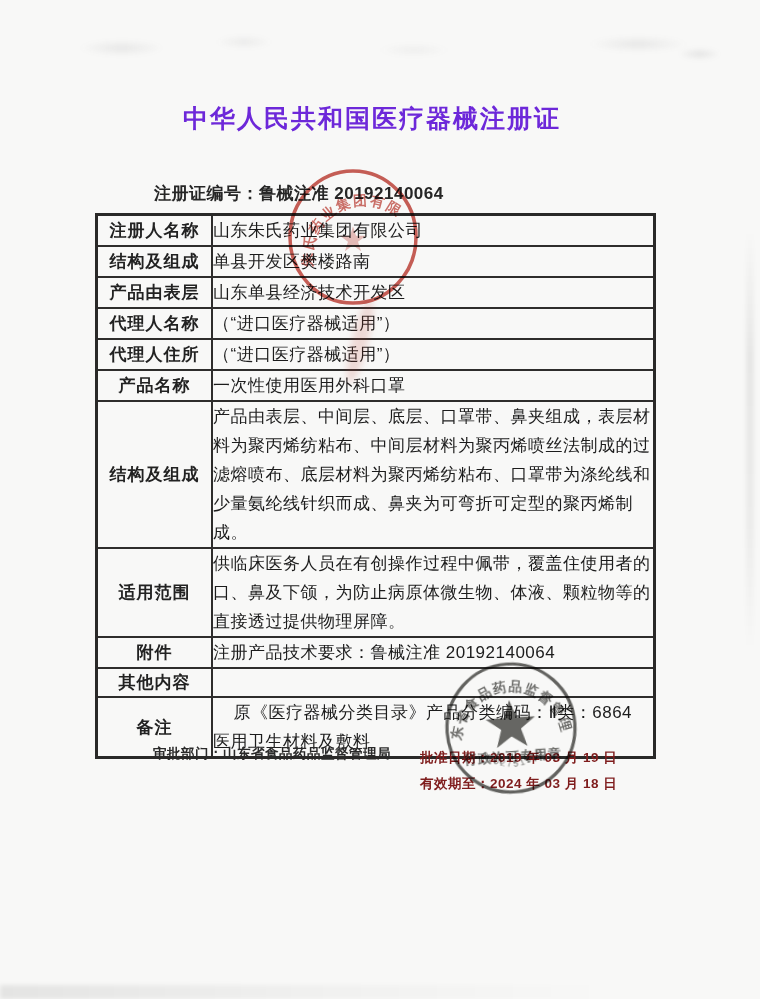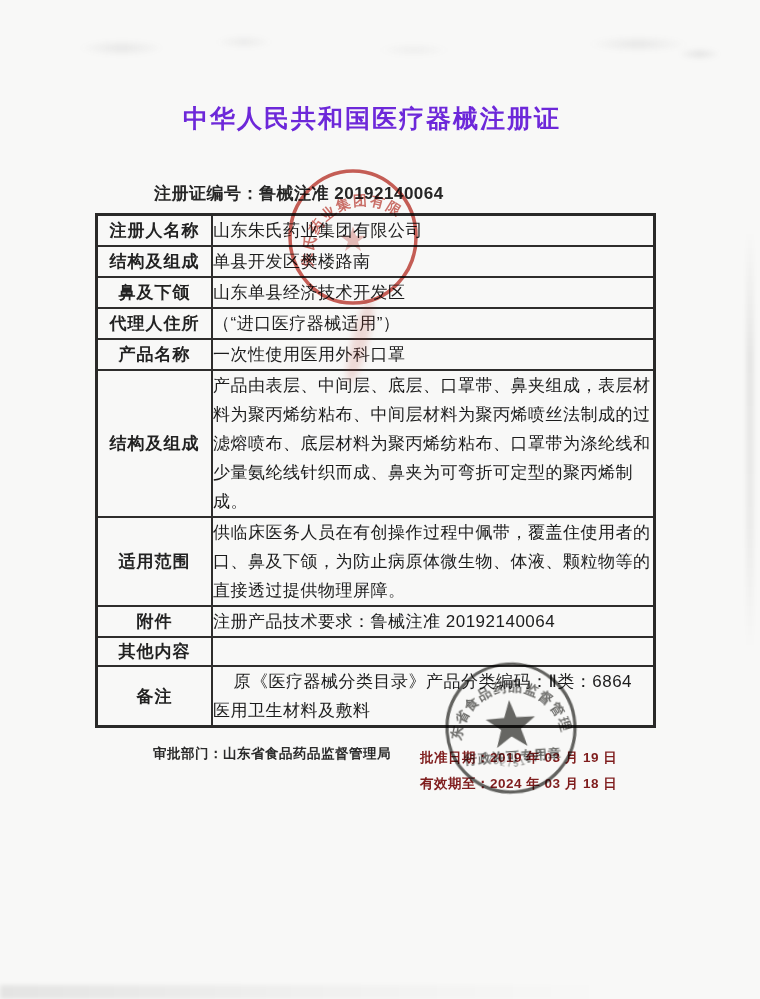--- a/index.html
+++ b/index.html
@@ -104,22 +104,26 @@
     <tbody>
       <tr class="r-s">
         <td class="lbl">注册人名称</td>
         <td class="val">山东朱氏药业集团有限公司</td>
       </tr>
       <tr class="r-s">
         <td class="lbl">结构及组成</td>
         <td class="val">单县开发区樊楼路南</td>
       </tr>
       <tr class="r-s">
-        <td class="lbl">鼻及下颌</td>
+        <td class="lbl">产品由表层</td>
         <td class="val">山东单县经济技术开发区</td>
+      </tr>
+      <tr class="r-s">
+        <td class="lbl">代理人名称</td>
+        <td class="val">（“进口医疗器械适用”）</td>
       </tr>
       <tr class="r-s">
         <td class="lbl">代理人住所</td>
         <td class="val">（“进口医疗器械适用”）</td>
       </tr>
       <tr class="r-s">
         <td class="lbl">产品名称</td>
         <td class="val">一次性使用医用外科口罩</td>
       </tr>
       <tr class="r-xl">

